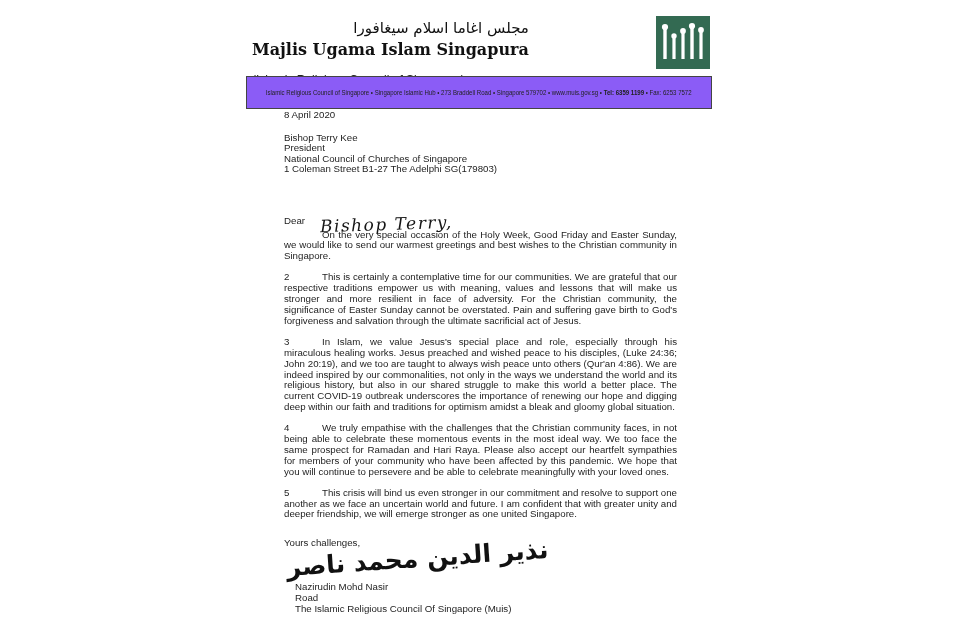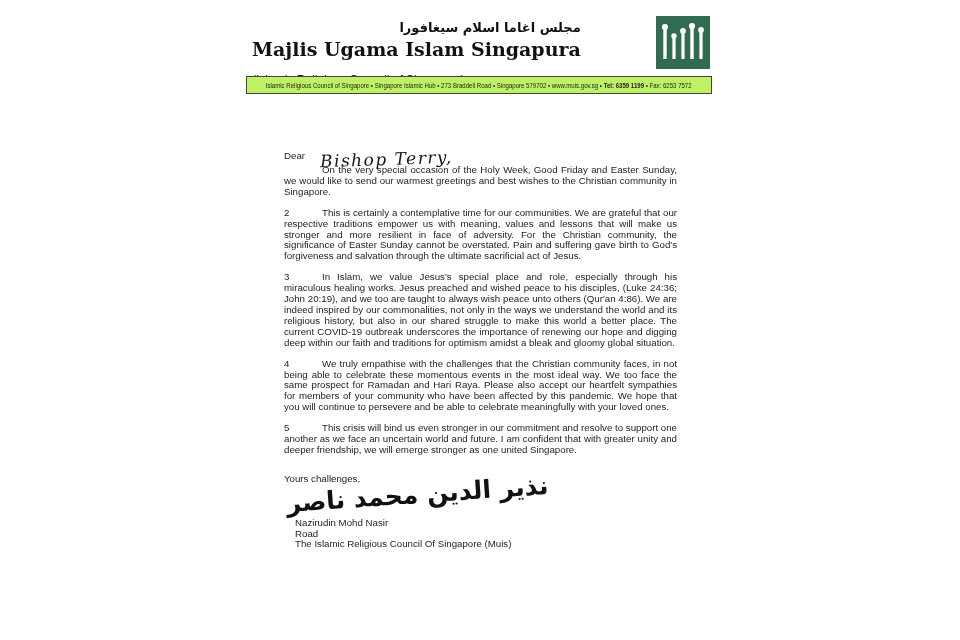--- a/index.html
+++ b/index.html
@@ -4,25 +4,25 @@
 <style>
   * { margin: 0; padding: 0; box-sizing: border-box; }
   html, body { width: 960px; height: 640px; background: #ffffff; }
   body { font-family: "Liberation Sans", sans-serif; color: #1d1d1d; position: relative; overflow: hidden; }
 
   .page { position: absolute; left: 0; top: 0; width: 960px; height: 640px; background: #fff; }
 
   
   .letterhead { position: absolute; left: 246px; top: 14px; width: 466px; }
   .lh-left { position: absolute; left: 6px; top: 2px; }
-  .jawi { font-family: "DejaVu Sans", sans-serif; font-weight: bold; font-size: 13px; line-height: 24px; color: #111; letter-spacing: 1px; }
-  .org-name { font-family: "DejaVu Serif", serif; font-weight: bold; font-size: 19px; line-height: 15px; color: #111; margin-top: 2px; }
+  .jawi { font-family: "DejaVu Sans", sans-serif; font-weight: normal; font-size: 15px; line-height: 24px; color: #111; letter-spacing: 1px; }
+  .org-name { font-family: "DejaVu Serif", serif; font-weight: bold; font-size: 16px; line-height: 15px; color: #111; margin-top: 2px; }
   .org-subtitle { font-family: Liberation Sans, sans-serif; font-size: 12px; line-height: 11px; color: #222; margin-top: 18px; }
 
-  .address-bar { position: absolute; left: 0; top: 62px; width: 466px; height: 18px; border: 1px solid #444; display: flex; align-items: center; justify-content: center; overflow: hidden; background: #bef264; }
+  .address-bar { position: absolute; left: 0; top: 62px; width: 466px; height: 33px; border: 1px solid #444; display: flex; align-items: center; justify-content: center; overflow: hidden; background: #8b5cf6; }
   .address-bar-inner { white-space: nowrap; font-size: 7.4px; color: #222; transform: scaleX(0.82); transform-origin: center center; }
   .address-bar-inner b { font-weight: bold; }
 
   .logo { position: absolute; left: 656px; top: 16px; width: 54px; height: 53px; }
 
   
   .body-col { position: absolute; left: 284px; top: 110px; width: 393px; font-size: 9.7px; line-height: 10.9px; color: #1d1d1d; }
 
   .date-line { margin-bottom: 12px; }
   .recipient div { line-height: 10.4px; }
@@ -71,21 +71,28 @@
         <rect x="25.4" y="15" width="3.2" height="28" fill="#fff"></rect>
       <circle cx="36" cy="10" r="3.1" fill="#fff"></circle>
         <rect x="34.3" y="10" width="3.4" height="33" fill="#fff"></rect>
       <circle cx="45" cy="14" r="2.9" fill="#fff"></circle>
         <rect x="43.4" y="14" width="3.2" height="29" fill="#fff"></rect>
     </svg>
   </div>
 
   <div class="body-col">
 
+    <div class="date-line">8 April 2020</div>
 
+    <div class="recipient">
+      <div>Bishop Terry Kee</div>
+      <div>President</div>
+      <div>National Council of Churches of Singapore</div>
+      <div>1 Coleman Street B1-27 The Adelphi SG(179803)</div>
+    </div>
 
     <div class="salutation">
       <span class="printed">Dear</span>
       <span class="handwritten">Bishop Terry,</span>
     </div>
 
     <div class="paragraphs">
       <p class="para">
         <span class="pnum"></span><span>On the very special occasion of the Holy Week, Good Friday and Easter Sunday, we would like to send our warmest greetings and best wishes to the Christian community in Singapore.</span>
       </p>

